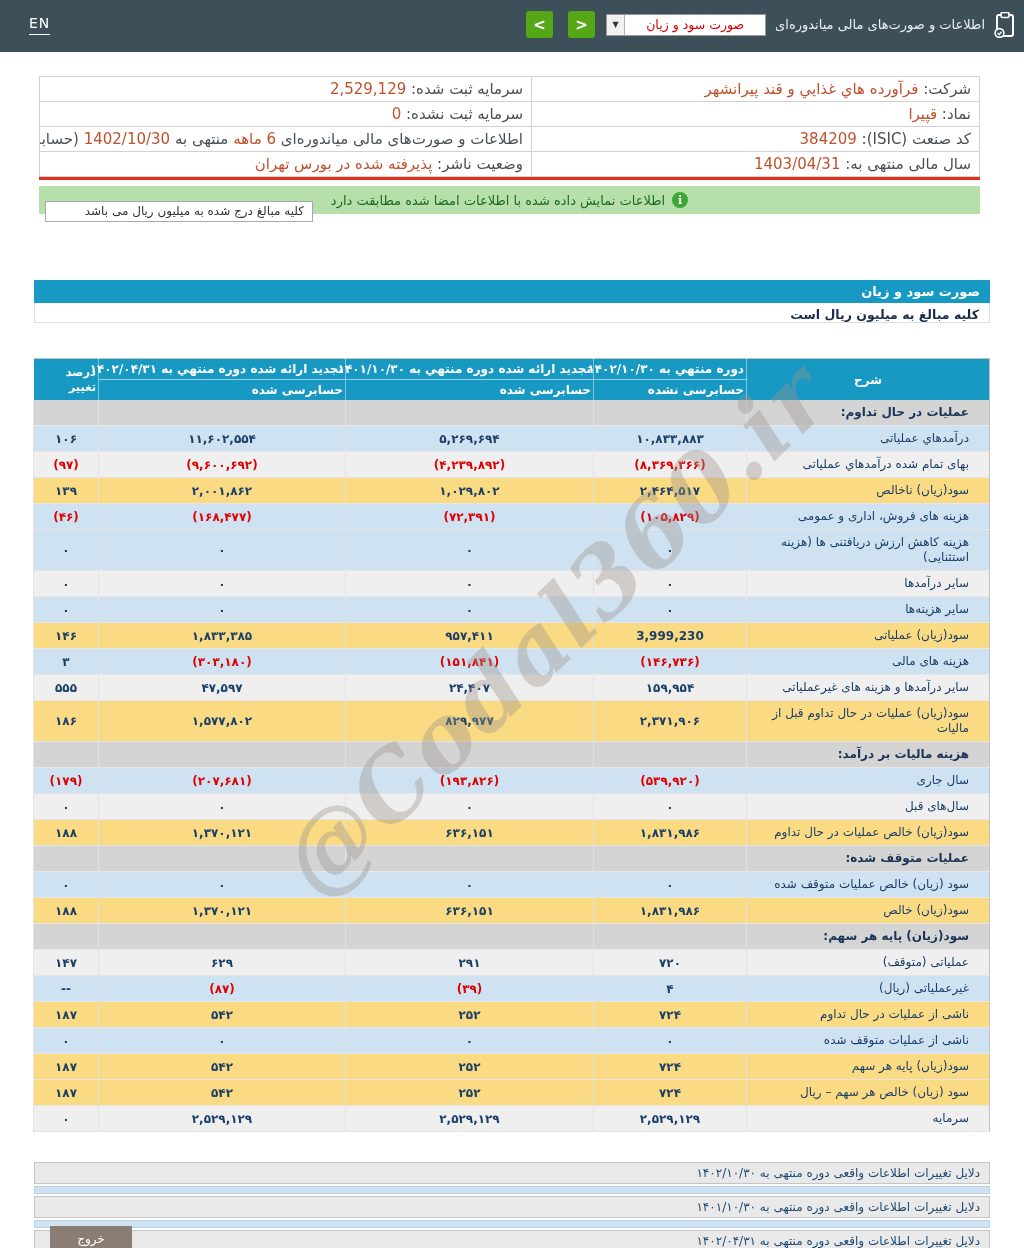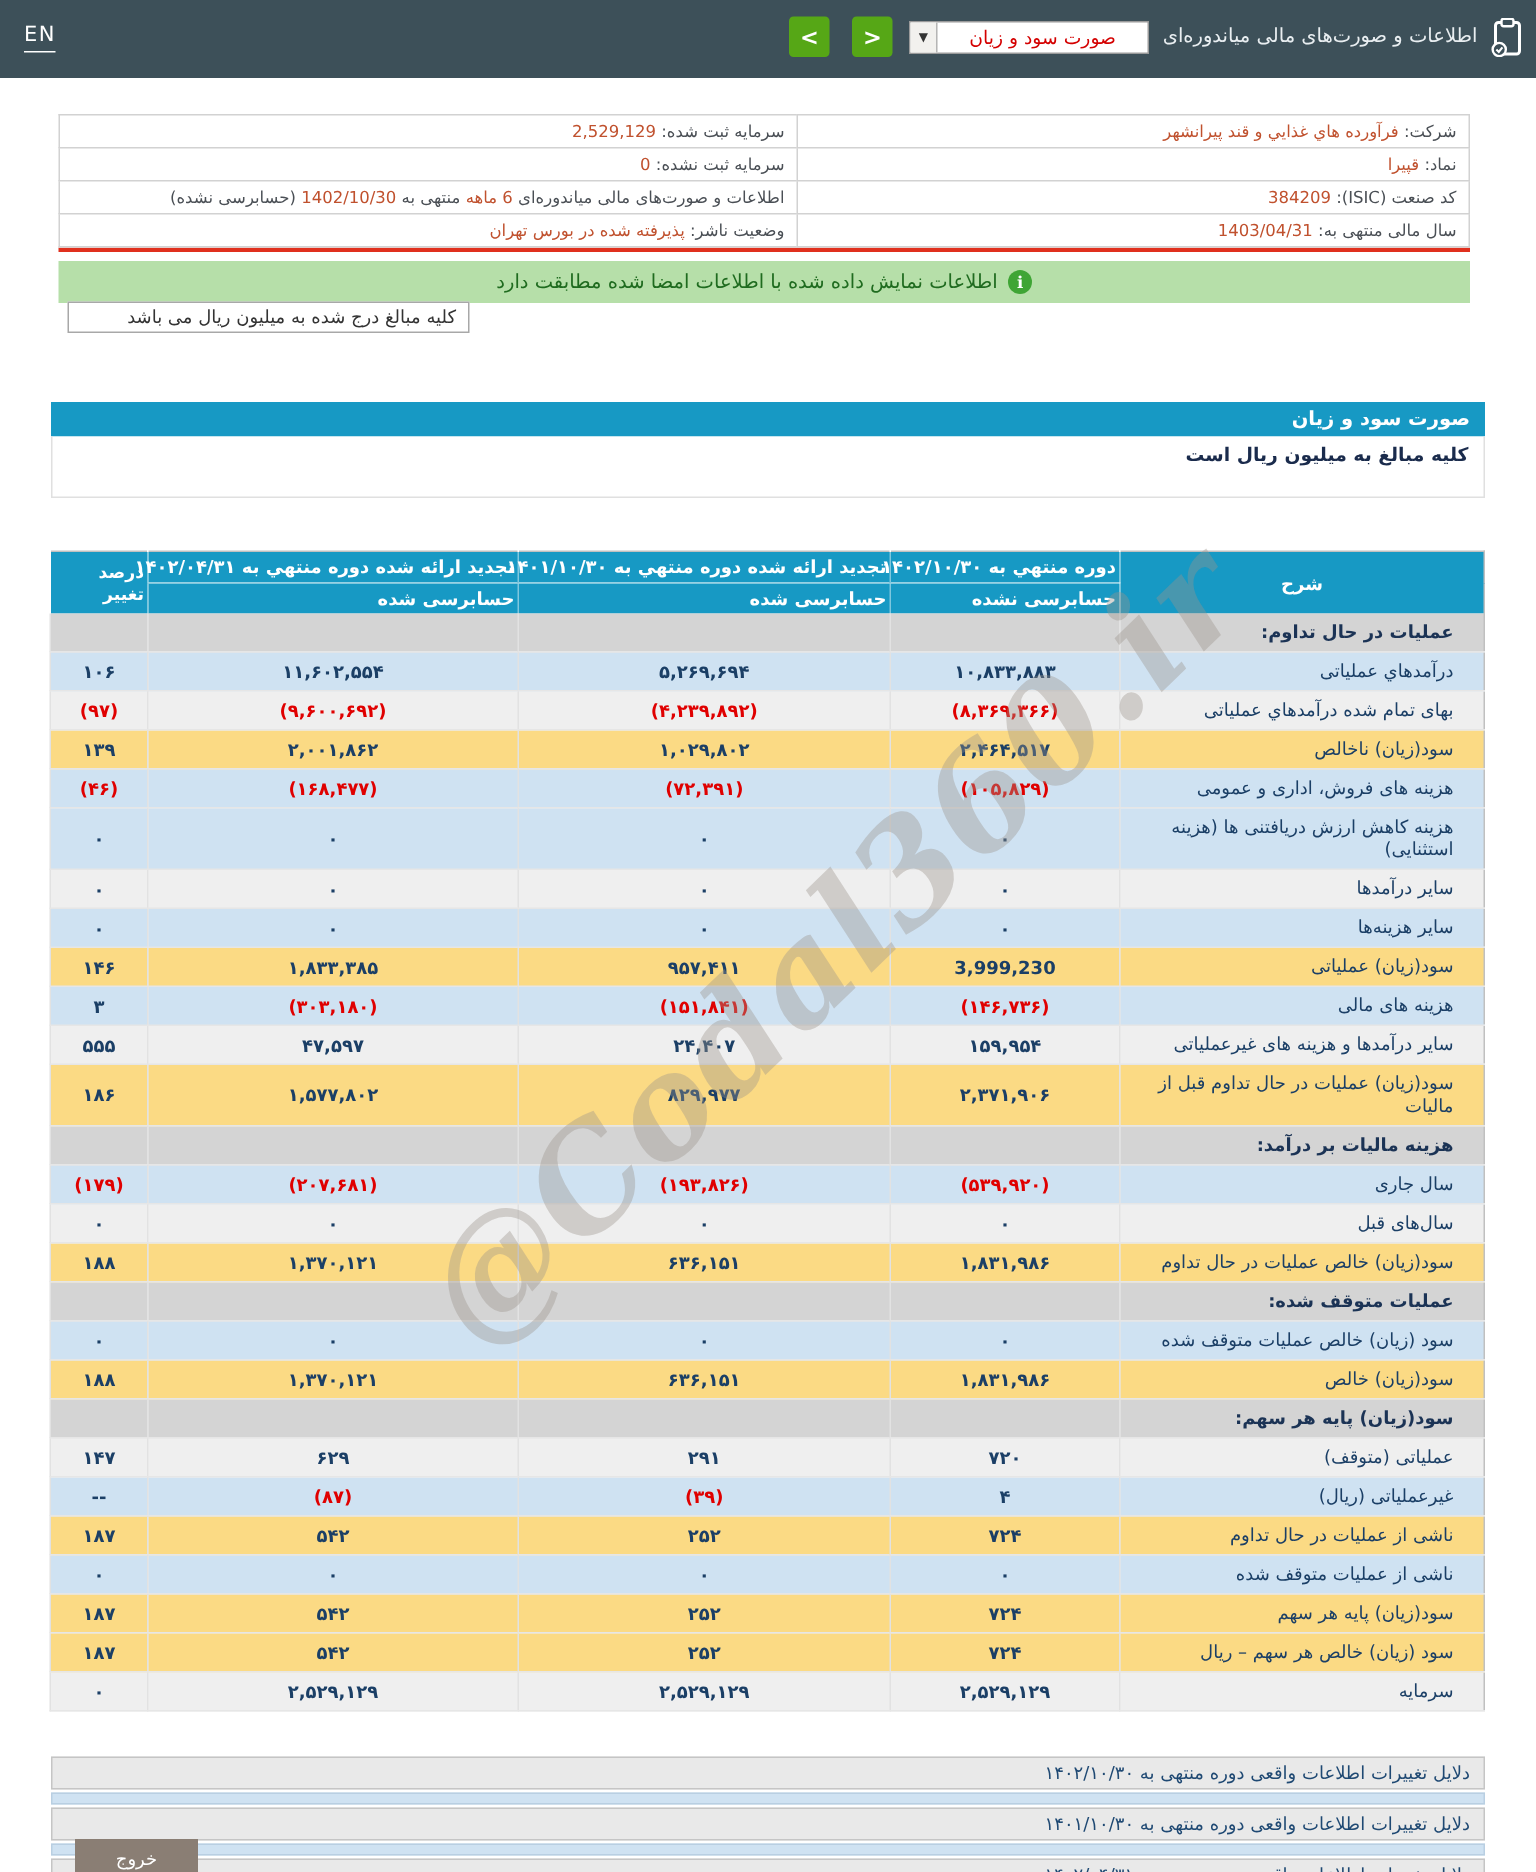--- a/index.html
+++ b/index.html
@@ -7,60 +7,60 @@
     --row_gray:#efefef; --section_bg:#d4d4d4; --banner_bg:#b6dfa9; --banner_text:#1f6b1f;
     --accent_orange:#c0512e; --negative_red:#e00000; --navy:#1b3f66; --green_button:#56a716;
     --red_divider:#e0301e; --exit_bg:#8a7e74; --strip_blue:#cfe2f2;
   }
   *{margin:0;padding:0;box-sizing:border-box;}
   body{font-family:"DejaVu Sans",sans-serif;background:#fff;}
   #page{position:relative;width:1024px;height:1248px;overflow:hidden;background:#fff;direction:rtl;}
 
   
   .navbar{position:relative;height:52px;background:var(--navbar_bg);}
-  .lang-link{position:absolute;left:16px;top:15px;color:#fff;font-size:14px;text-decoration:none;
+  .lang-link{position:absolute;left:29px;top:15px;color:#fff;font-size:14px;text-decoration:none;
     border-bottom:1px solid #fff;padding-bottom:3px;letter-spacing:1px;direction:ltr;}
   .nav-cluster{position:absolute;right:8px;top:11px;display:flex;align-items:center;gap:9px;direction:rtl;}
   .clip-icon{width:22px;height:26px;position:relative;flex:0 0 auto;}
   .nav-title{color:#e9eef1;font-size:13px;white-space:nowrap;}
   .combo{display:flex;direction:ltr;align-items:stretch;border:1px solid #9a9a9a;background:#fff;height:22px;margin-left:2px;}
   .combo-arrow{width:18px;background:#f2f1ee;border-right:1px solid #b5b5b5;font-size:8px;color:#333;
     display:flex;align-items:center;justify-content:center;cursor:pointer;}
   .combo-field{width:140px;display:flex;align-items:center;justify-content:center;
     color:#d40000;font-size:12.5px;white-space:nowrap;}
   .nav-btn{width:27px;height:27px;background:var(--green_button);border-radius:3px;color:#fff;
     font-size:15px;font-weight:bold;display:flex;align-items:center;justify-content:center;
     cursor:pointer;direction:ltr;}
   .nav-btn + .nav-btn{margin-right:6px;}
 
   
   .info-wrap{width:941px;margin:24px 44px 0 auto;border-bottom:3px solid var(--red_divider);}
   #info-table{width:100%;border-collapse:collapse;border:1px solid #c6c6c6;background:#fff;table-layout:fixed;}
-  #info-table td{border:1px solid #d2d2d2;padding:3px 8px;font-size:11px;color:#4a4f55;
+  #info-table td{border:1px solid #d2d2d2;padding:3px 8px;font-size:15px;color:#4a4f55;
     text-align:right;height:22px;white-space:nowrap;overflow:hidden;}
   #info-table .accent{color:var(--accent_orange);}
 
   
   .banner{width:941px;margin:6px 44px 0 auto;background:var(--banner_bg);height:28px;
     display:flex;align-items:center;justify-content:center;gap:7px;color:var(--banner_text);font-size:13px;}
   .info-circle{width:16px;height:16px;border-radius:50%;background:#3fa535;color:#fff;font-size:11px;
     font-weight:bold;display:flex;align-items:center;justify-content:center;font-family:"DejaVu Serif",serif;}
 
   
   .amounts-note{width:268px;margin:5px auto 0 44px;margin-right:auto;background:#fff;border:1px solid #a8a8a8;
     font-size:12px;color:#333;padding:2px 8px;text-align:right;height:21px;white-space:nowrap;}
   
   .amounts-note{position:absolute;left:45px;top:201px;margin:0;}
 
   
   .stmt-block{width:956px;margin:0 34px;position:relative;}
   .stmt-title{margin-top:66px;background:var(--teal);color:#fff;font-weight:bold;font-size:13px;
     height:23px;line-height:23px;padding:0 10px;}
   .stmt-note{background:#fff;border:1px solid #e0e0e0;border-top:none;color:#1a2b4c;font-weight:bold;
-    font-size:12.5px;height:41px;line-height:24px;padding:0 10px;}
+    font-size:12.5px;height:20px;line-height:24px;padding:0 10px;}
   #stmt{width:956px;margin-top:35px;border-collapse:collapse;table-layout:fixed;border:1px solid #c0c0c0;}
   #stmt th{background:var(--teal);color:#fff;font-size:12px;font-weight:bold;text-align:right;
     padding:3px 2px;border-left:1px solid rgba(255,255,255,.45);white-space:nowrap;overflow:visible;}
   #stmt tr.sub th{border-top:1px solid rgba(255,255,255,.55);height:20px;}
   #stmt th.desc{text-align:center;}
   #stmt th.chg-h{white-space:normal;font-size:11.5px;line-height:15px;}
   #stmt td{font-size:12px;color:var(--navy);padding:5px 4px;border-left:1px solid #e2e2e2;
     border-bottom:1px solid #e6e6e6;height:25px;}
   #stmt td.desc{text-align:right;padding-right:20px;line-height:15px;}
   #stmt td.val,#stmt td.chg{text-align:center;direction:ltr;font-weight:bold;}

